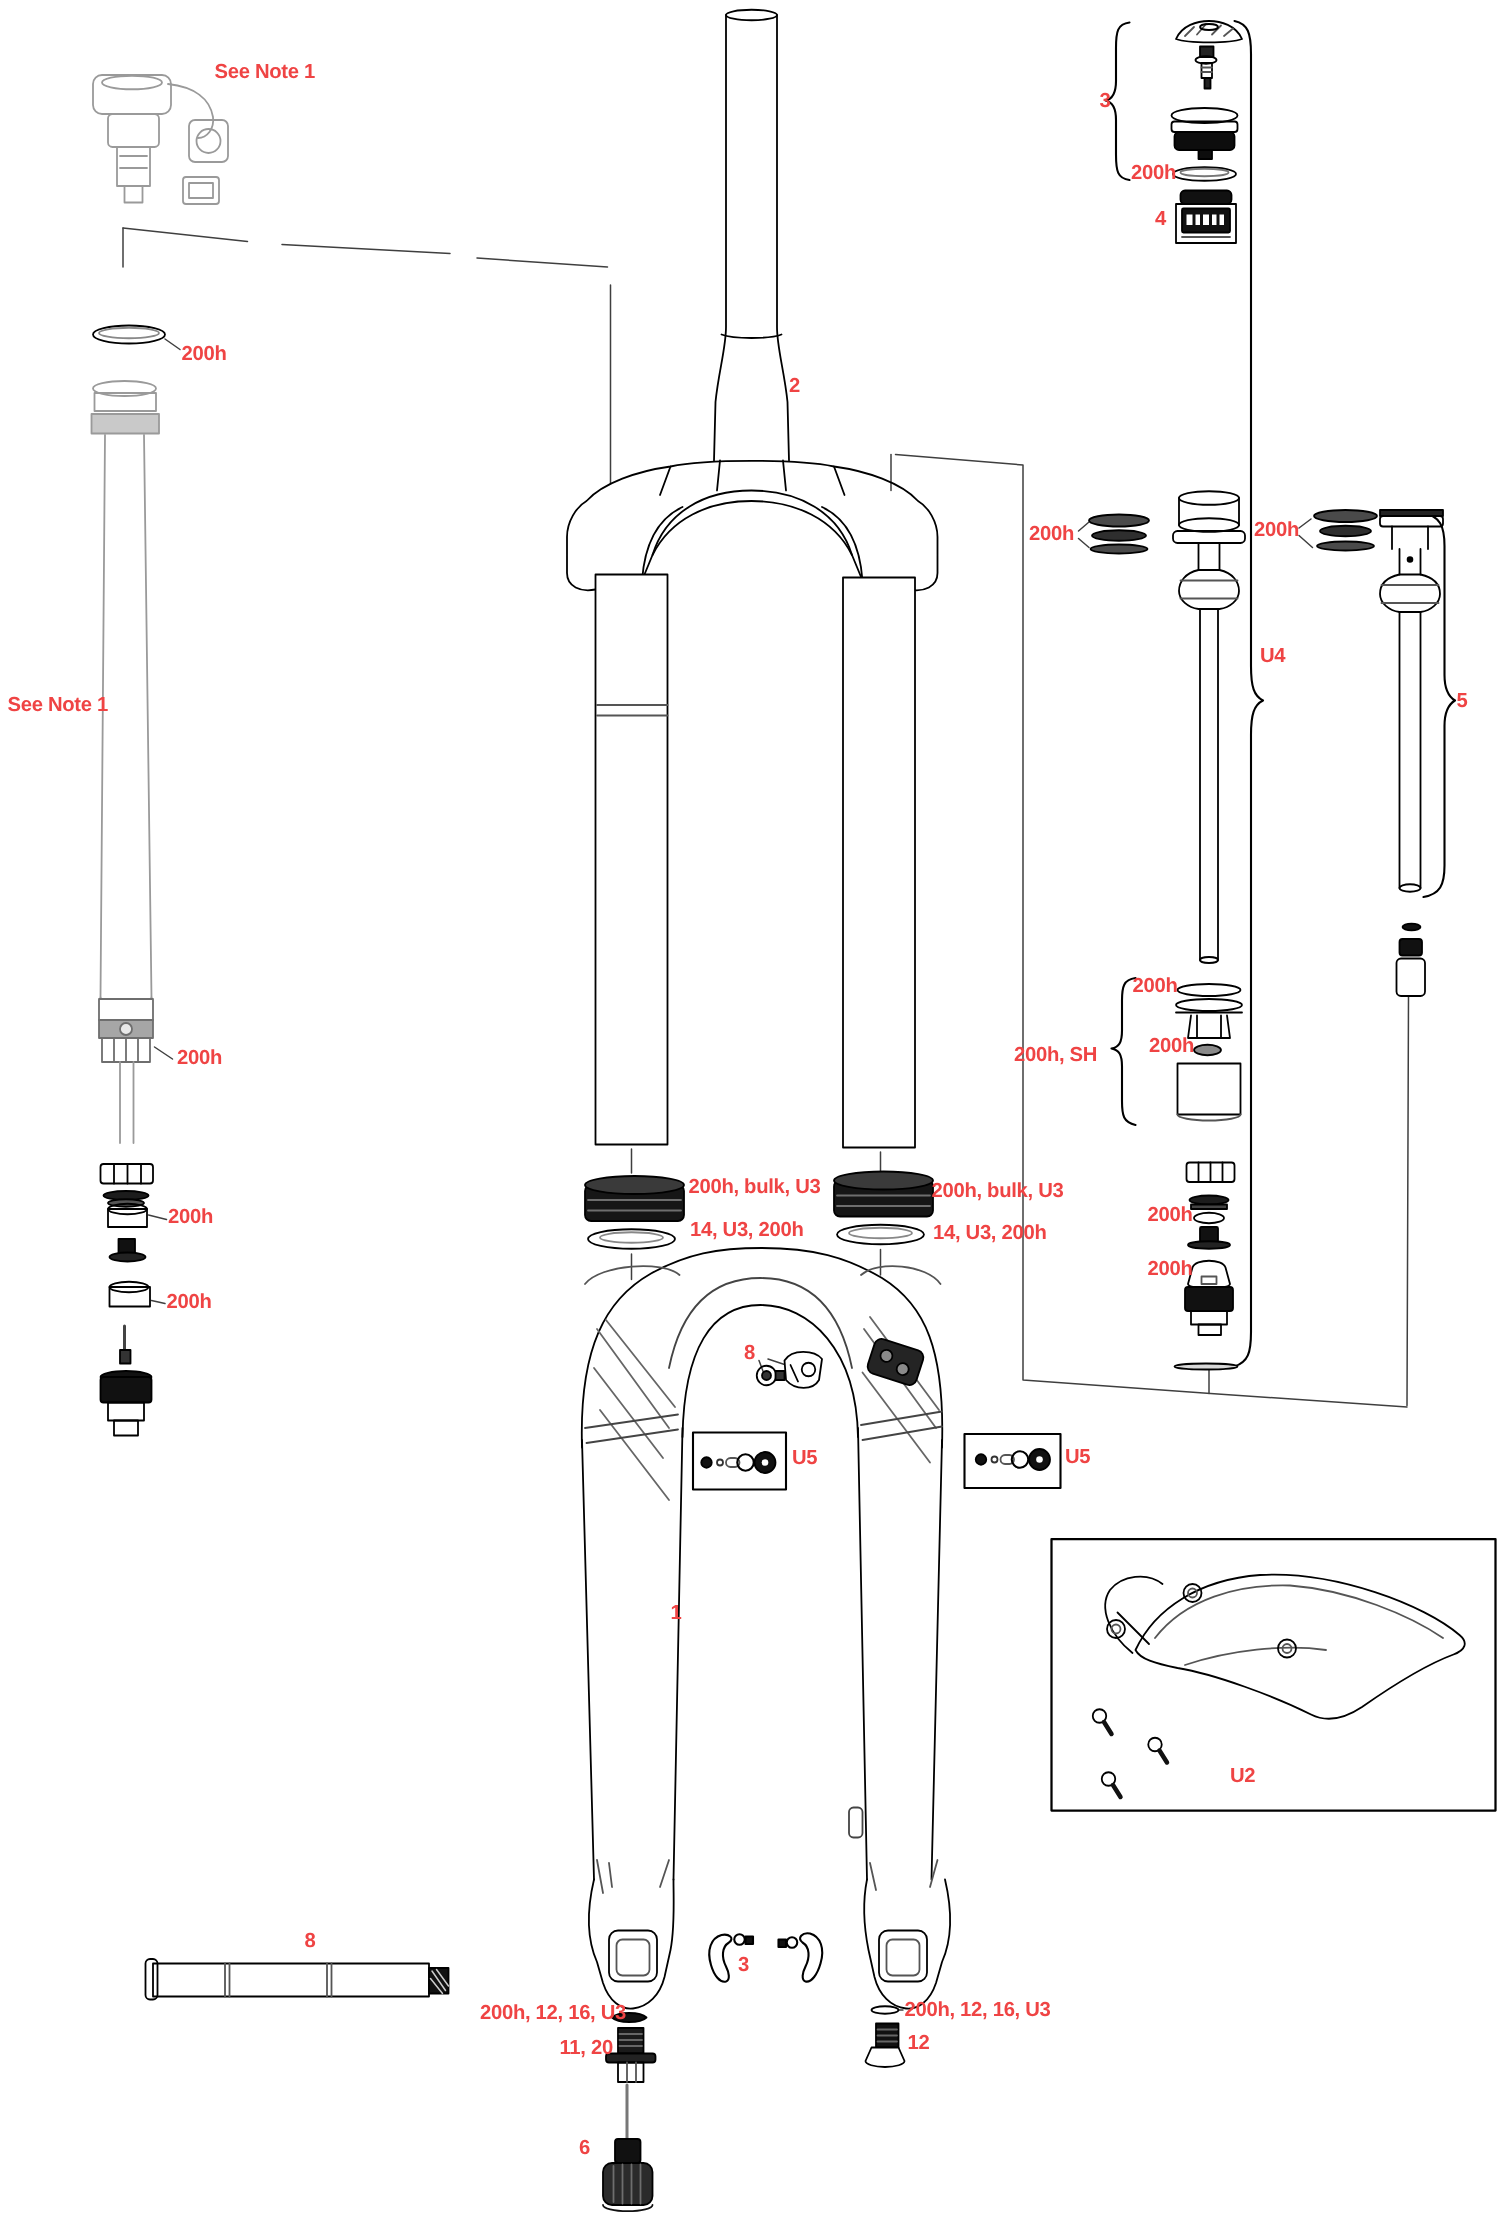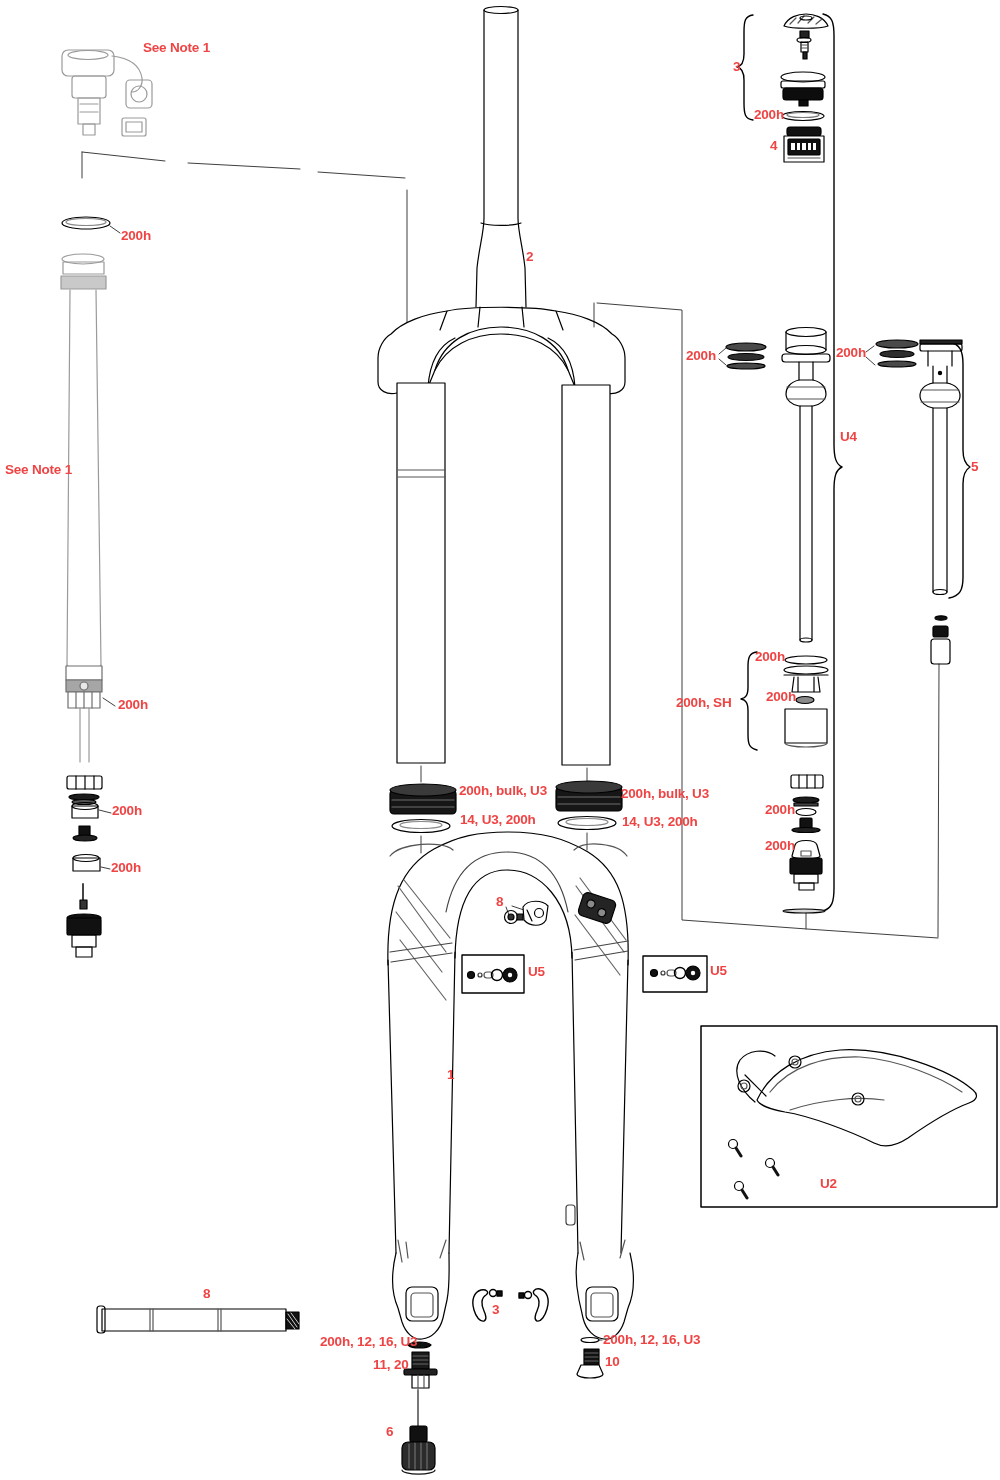--- a/index.html
+++ b/index.html
@@ -394,15 +394,15 @@
   <div class="lbl" style="left:528px;top:965px">U5</div>
   <div class="lbl" style="left:710px;top:964px">U5</div>
   <div class="lbl" style="left:447px;top:1068px">1</div>
   <div class="lbl" style="left:820px;top:1177px">U2</div>
   <div class="lbl" style="left:203px;top:1287px">8</div>
   <div class="lbl" style="left:492px;top:1303px">3</div>
   <div class="lbl" style="left:320px;top:1335px">200h, 12, 16, U3</div>
   <div class="lbl" style="left:373px;top:1358px">11, 20</div>
   <div class="lbl" style="left:386px;top:1425px">6</div>
   <div class="lbl" style="left:603px;top:1333px">200h, 12, 16, U3</div>
-  <div class="lbl" style="left:605px;top:1355px">10</div>
+  <div class="lbl" style="left:605px;top:1355px">12</div>
 
 </div>
 
 </body></html>

